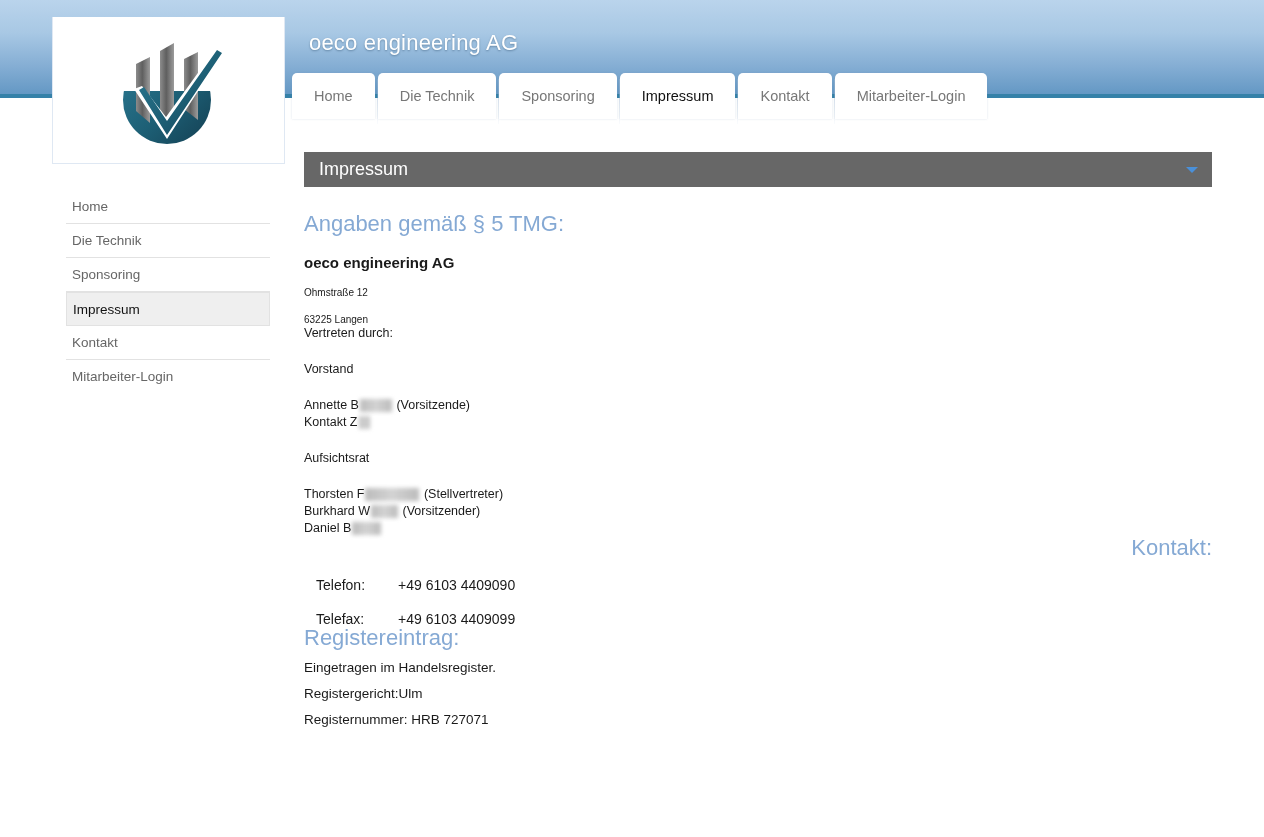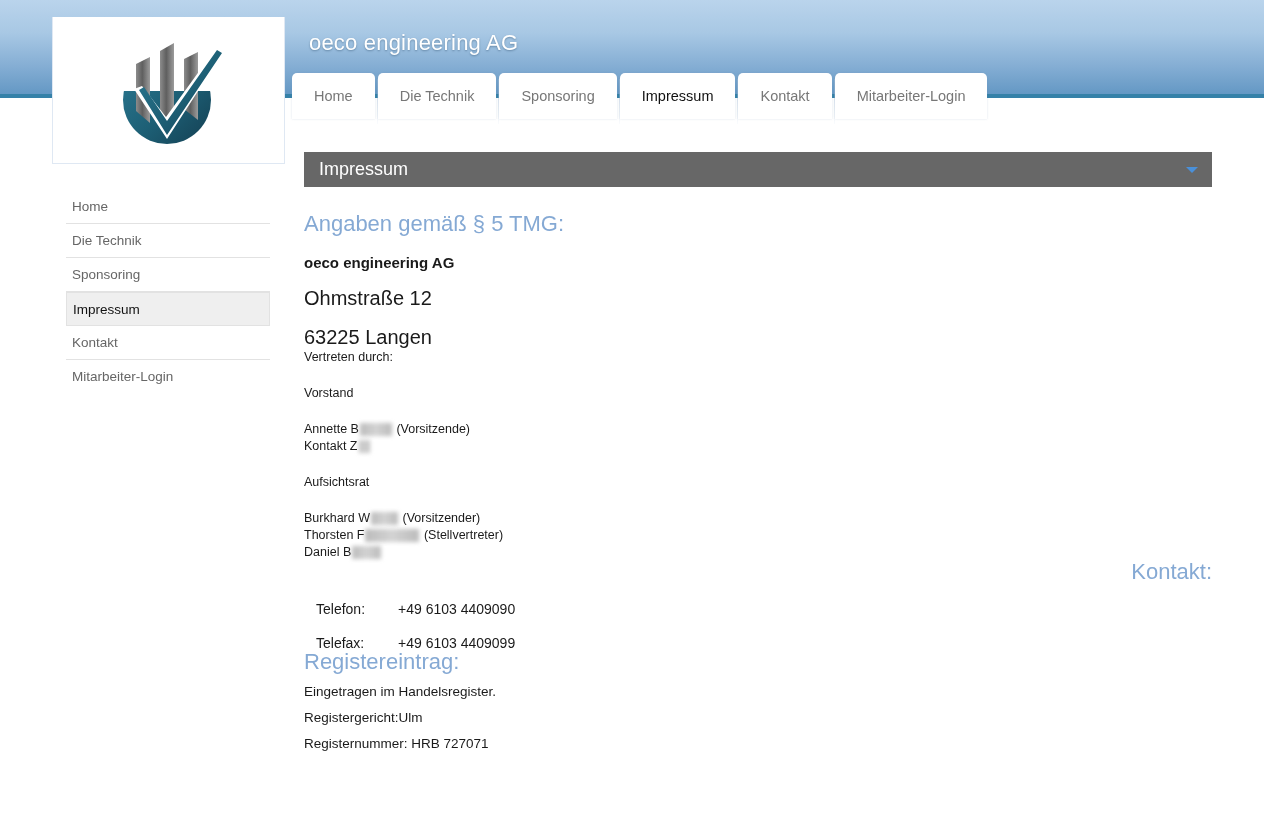--- a/index.html
+++ b/index.html
@@ -155,21 +155,21 @@
     padding: 0;
     line-height: 1;
   }
   .company {
     font-size: 15px;
     font-weight: bold;
     color: #1a1a1a;
     margin-top: 19px;
   }
   .addr {
-    font-size: 20px;
+    font-size: 10px;
     color: #1a1a1a;
     margin-top: 16px;
   }
   .small {
     font-size: 12.5px;
     color: #1a1a1a;
     line-height: 17px;
   }
   .gap { height: 19px; }
   .redact {
@@ -288,24 +288,24 @@
     </div>
     <div class="small">
       <span>Kontakt Z</span><span class="redact" style="width:11px"></span><span></span>
     </div>
 
     <div class="gap"></div>
     <div class="small">Aufsichtsrat</div>
 
     <div class="gap"></div>
     <div class="small">
+      <span>Thorsten F</span><span class="redact" style="width:54px"></span><span> (Stellvertreter)</span>
+    </div>
+    <div class="small">
       <span>Burkhard W</span><span class="redact" style="width:27px"></span><span> (Vorsitzender)</span>
-    </div>
-    <div class="small">
-      <span>Thorsten F</span><span class="redact" style="width:54px"></span><span> (Stellvertreter)</span>
     </div>
     <div class="small">
       <span>Daniel B</span><span class="redact" style="width:29px"></span><span></span>
     </div>
 
     <h2 class="section kontakt-h">Kontakt:</h2>
 
     <div class="kv-row">
       <span class="kv-key">Telefon:</span>
       <span class="kv-val">+49 6103 4409090</span>

